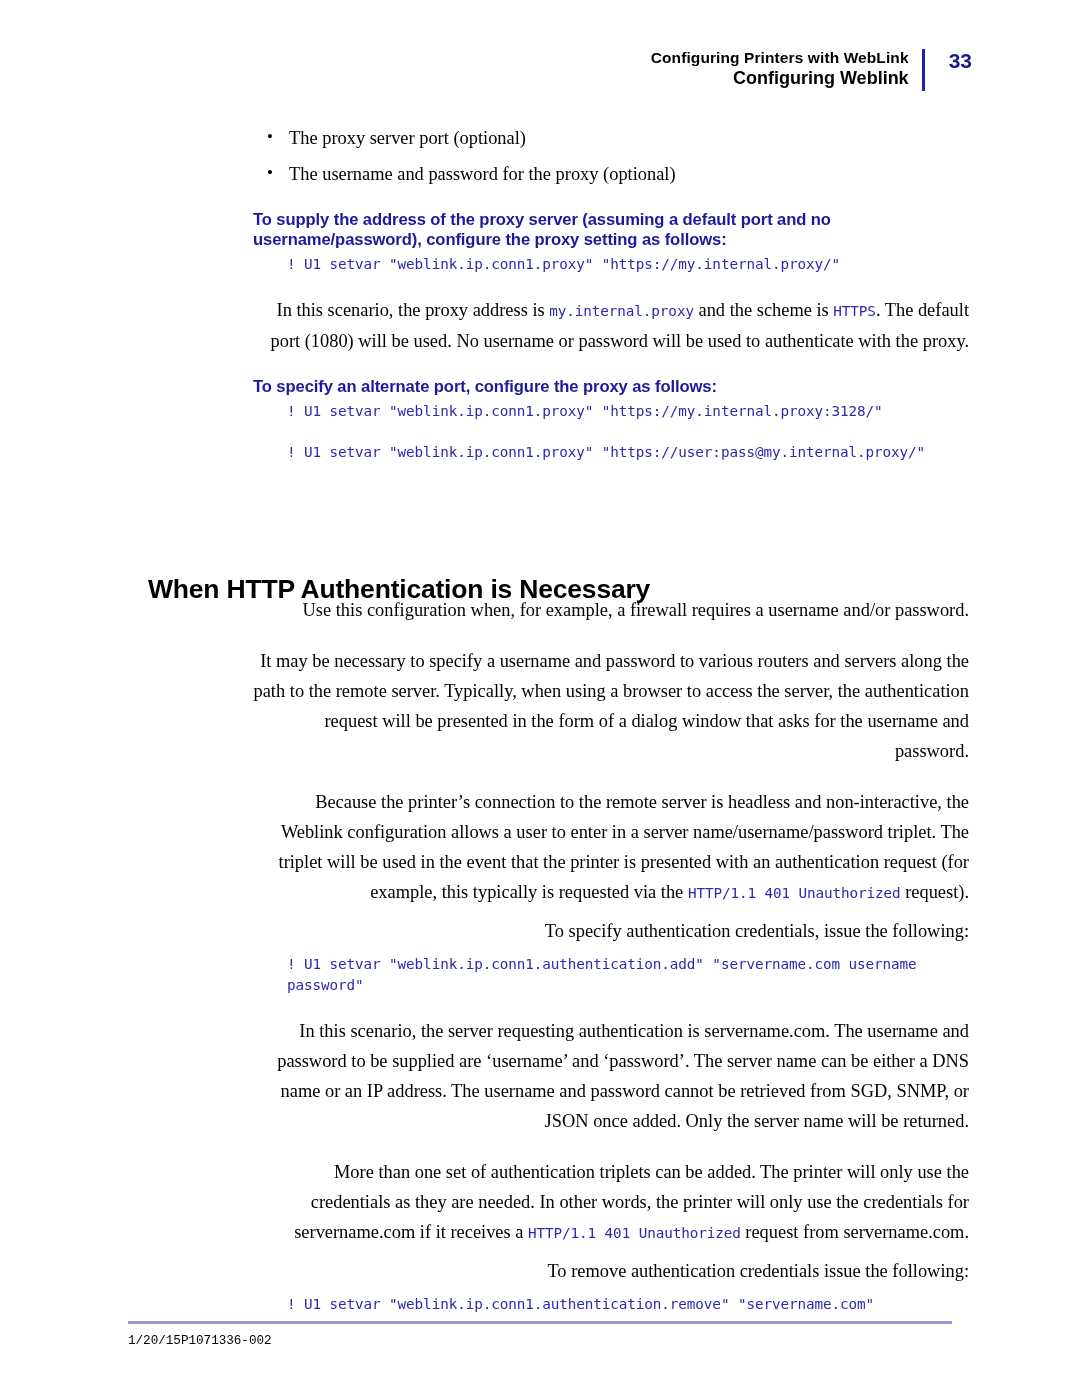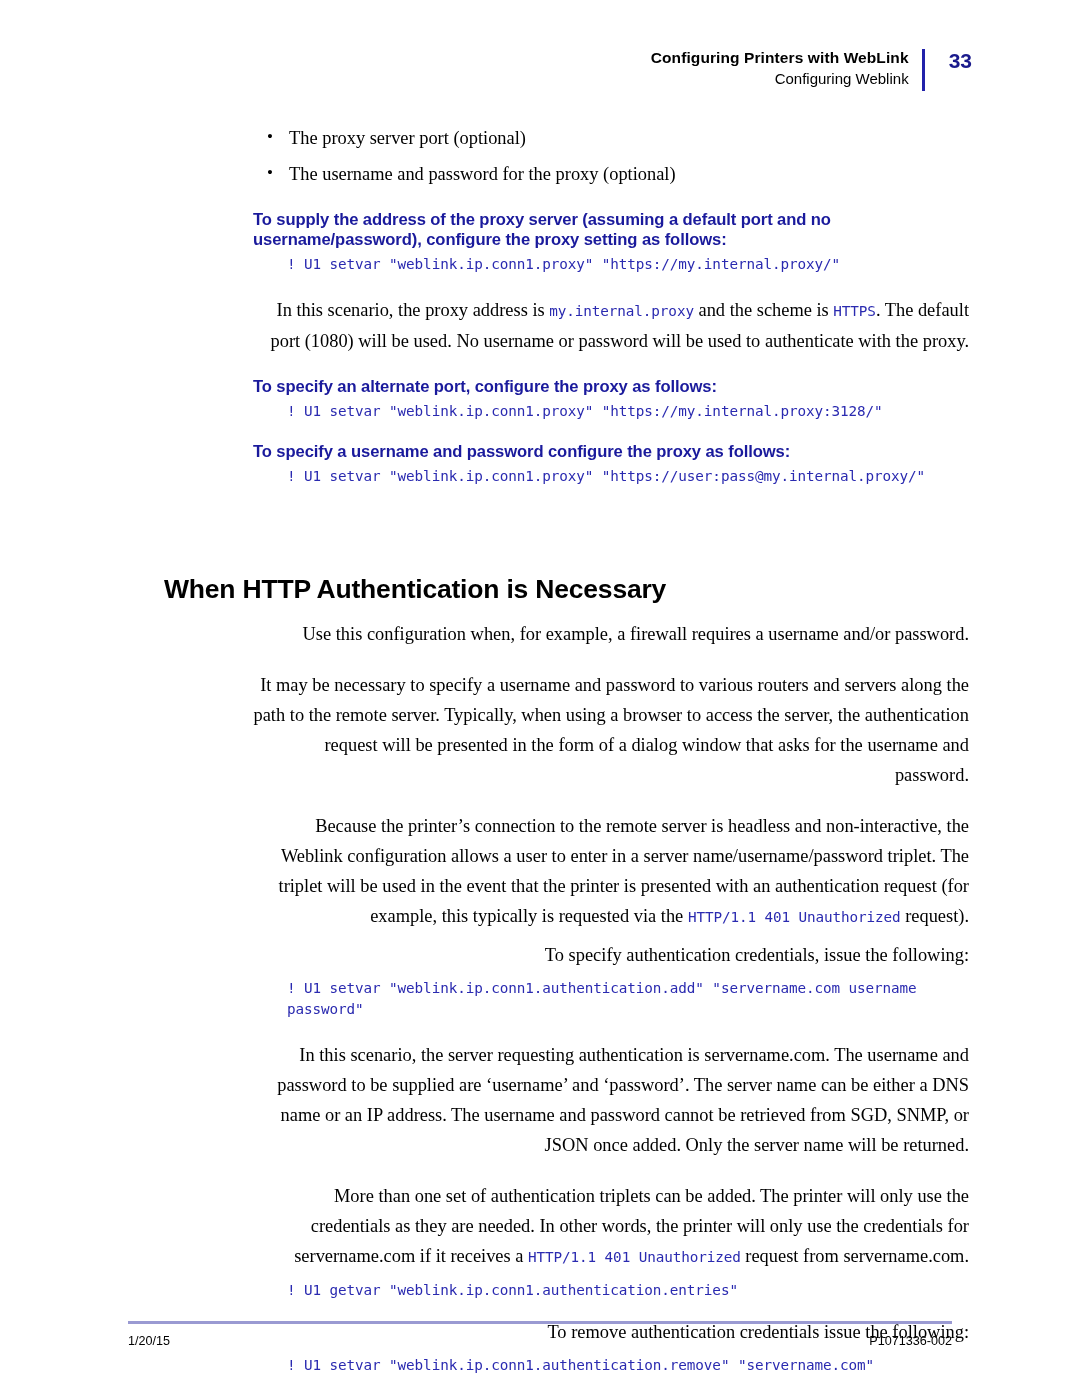--- a/index.html
+++ b/index.html
@@ -38,22 +38,22 @@
   }
   .header-line1 {
     font-size: 15.5px;
     font-weight: bold;
     color: #000000;
     line-height: 20px;
     letter-spacing: 0.1px;
     white-space: nowrap;
   }
   .header-line2 {
-    font-size: 15px;
-    font-weight: normal;
+    font-size: 18px;
+    font-weight: bold;
     color: #000000;
     line-height: 21px;
     white-space: nowrap;
   }
   .header-rule {
     width: 3px;
     height: 42px;
     background: #2222aa;
     margin-top: 1px;
   }
@@ -133,21 +133,21 @@
   code.inline {
     font-family: "DejaVu Sans Mono", "Liberation Mono", monospace;
     font-size: 14.3px;
     color: #2a2ab0;
     letter-spacing: -0.1px;
   }
 
   
   .section-heading {
     position: absolute;
-    left: 164px;
+    left: 148px;
     top: 573px;
     font-family: "Liberation Sans", "DejaVu Sans", sans-serif;
     font-size: 26.5px;
     font-weight: bold;
     color: #000000;
     line-height: 32px;
     letter-spacing: -0.2px;
   }
 
   a.doclink {
@@ -163,25 +163,23 @@
     width: 824px;
     height: 2.5px;
     background: #9a9ad2;
   }
   .footer {
     position: absolute;
     left: 128px;
     top: 1334px;
     width: 824px;
     display: flex;
-    justify-content: space-between;
-    font-family: Liberation Sans, sans-serif;
+    font-family: Liberation Mono, monospace;
     font-size: 12.6px;
     color: #000000;
-    gap: 16px;
   }
 </style>
 </head>
 <body>
 
 <div class="page">
 
   <div class="page-header">
     <div class="header-texts">
       <div class="header-line1">Configuring Printers with WebLink</div>
@@ -207,41 +205,39 @@
     </ul>
 
     <p class="blue-head">To supply the address of the proxy server (assuming a default port and no username/password), configure the proxy setting as follows:</p>
     <pre class="code">! U1 setvar "weblink.ip.conn1.proxy" "https://my.internal.proxy/"</pre>
 
     <p class="para"><span>In this scenario, the proxy address is </span><code class="inline">my.internal.proxy</code><span> and the scheme is </span><code class="inline">HTTPS</code><span>. The default port (1080) will be used. No username or password will be used to authenticate with the proxy.</span></p>
 
     <p class="blue-head">To specify an alternate port, configure the proxy as follows:</p>
     <pre class="code">! U1 setvar "weblink.ip.conn1.proxy" "https://my.internal.proxy:3128/"</pre>
 
-    <p class="blue-head">To specify a username and password configure the proxy as follows:</p>
     <pre class="code">! U1 setvar "weblink.ip.conn1.proxy" "https://user:pass@my.internal.proxy/"</pre>
 
 
     <div style="height:112px"></div>
 
     <p class="para">Use this configuration when, for example, a firewall requires a username and/or password.</p>
 
     <p class="para">It may be necessary to specify a username and password to various routers and servers along the path to the remote server. Typically, when using a browser to access the server, the authentication request will be presented in the form of a dialog window that asks for the username and password.</p>
 
     <p class="para tight"><span>Because the printer’s connection to the remote server is headless and non-interactive, the Weblink configuration allows a user to enter in a server name/username/password triplet. The triplet will be used in the event that the printer is presented with an authentication request (for example, this typically is requested via the </span><code class="inline">HTTP/1.1 401 Unauthorized</code><span> request).</span></p>
 
     <p class="para tight">To specify authentication credentials, issue the following:</p>
     <pre class="code">! U1 setvar "weblink.ip.conn1.authentication.add" "servername.com username
 password"</pre>
 
     <p class="para">In this scenario, the server requesting authentication is servername.com. The username and password to be supplied are ‘username’ and ‘password’. The server name can be either a DNS name or an IP address. The username and password cannot be retrieved from SGD, SNMP, or JSON once added. Only the server name will be returned.</p>
 
     <p class="para tight"><span>More than one set of authentication triplets can be added. The printer will only use the credentials as they are needed. In other words, the printer will only use the credentials for servername.com if it receives a </span><code class="inline">HTTP/1.1 401 Unauthorized</code><span> request from servername.com.</span></p>
 
-    <pre class="code tight">! U1 getvar "weblink.ip.conn1.authentication.entries"</pre>
 
     <p class="para tight">To remove authentication credentials issue the following:</p>
     <pre class="code">! U1 setvar "weblink.ip.conn1.authentication.remove" "servername.com"</pre>
 
   </div>
 
   <div class="footer-rule"></div>
   <div class="footer">
     <span>1/20/15</span>
     <span>P1071336-002</span>

